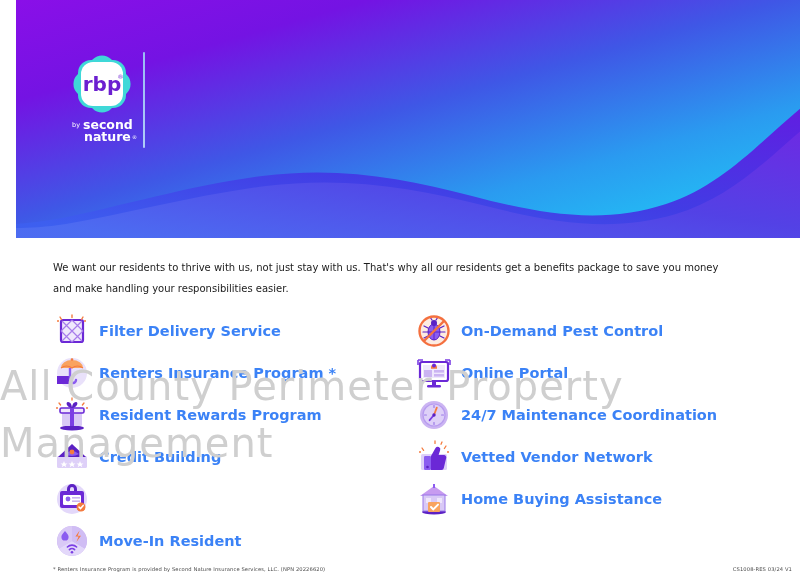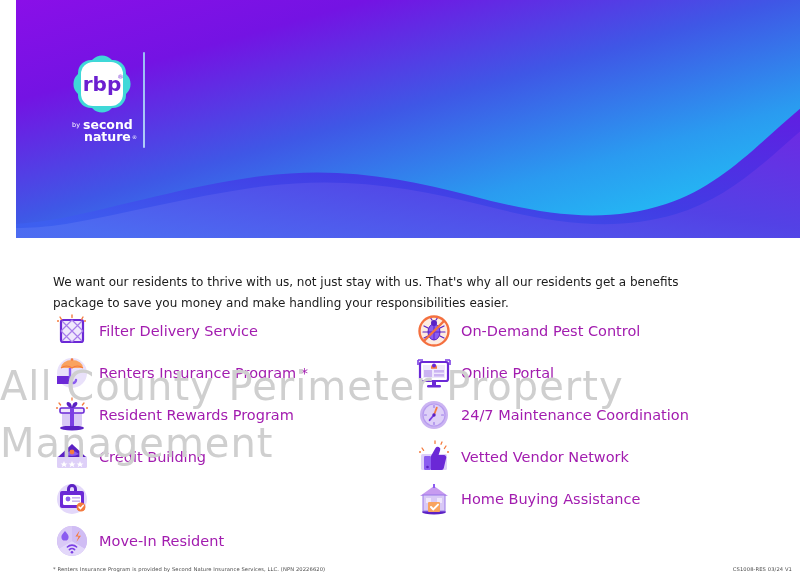--- a/index.html
+++ b/index.html
@@ -29,34 +29,34 @@
   .headline .l2{display:block;font-size:30px;font-weight:700;line-height:38px;
                 font-family:"DejaVu Sans", sans-serif;}
 
   
   .watermark{position:absolute;left:0;top:358px;width:725px;text-align:left;
              color:#cfcfcf;font-size:40px;line-height:57px;letter-spacing:1px;
              font-family:"DejaVu Sans", sans-serif;font-weight:400;
              pointer-events:none;z-index:5;white-space:pre-line;}
 
   
-  .intro{position:absolute;left:53px;top:272px;width:675px;
-         font-size:12px;line-height:21px;color:#1b1b1b;
+  .intro{position:absolute;left:53px;top:257px;width:675px;
+         font-size:10px;line-height:21px;color:#1b1b1b;
          font-family:"DejaVu Sans", sans-serif;}
 
   .cols{position:absolute;left:0;top:310px;width:800px;height:250px;}
   .col{position:absolute;top:0;}
   .col-left{left:53px;width:350px;}
   .col-right{left:415px;width:350px;}
 
   .item{position:relative;height:42px;display:flex;align-items:center;}
   .item .ico{width:38px;height:38px;flex:0 0 38px;position:relative;}
   .item .ico svg{display:block;}
-  .item .lbl{margin-left:8px;font-size:14.5px;color:#a21caf;
-             font-family:"DejaVu Sans", sans-serif;white-space:nowrap;}
+  .item .lbl{margin-left:8px;font-size:14.5px;color:#3b82f6;
+             font-family:"DejaVu Sans", sans-serif;white-space:nowrap;font-weight:bold;}
 
   
   .foot-left{position:absolute;left:53px;top:566px;font-size:5.2px;color:#4a4a4a;
              font-family:"DejaVu Sans", sans-serif;letter-spacing:.1px;}
   .foot-right{position:absolute;right:8px;top:566px;font-size:5.2px;color:#4a4a4a;
               font-family:"DejaVu Sans", sans-serif;letter-spacing:.1px;}
 </style>
 </head>
 <body>
 

